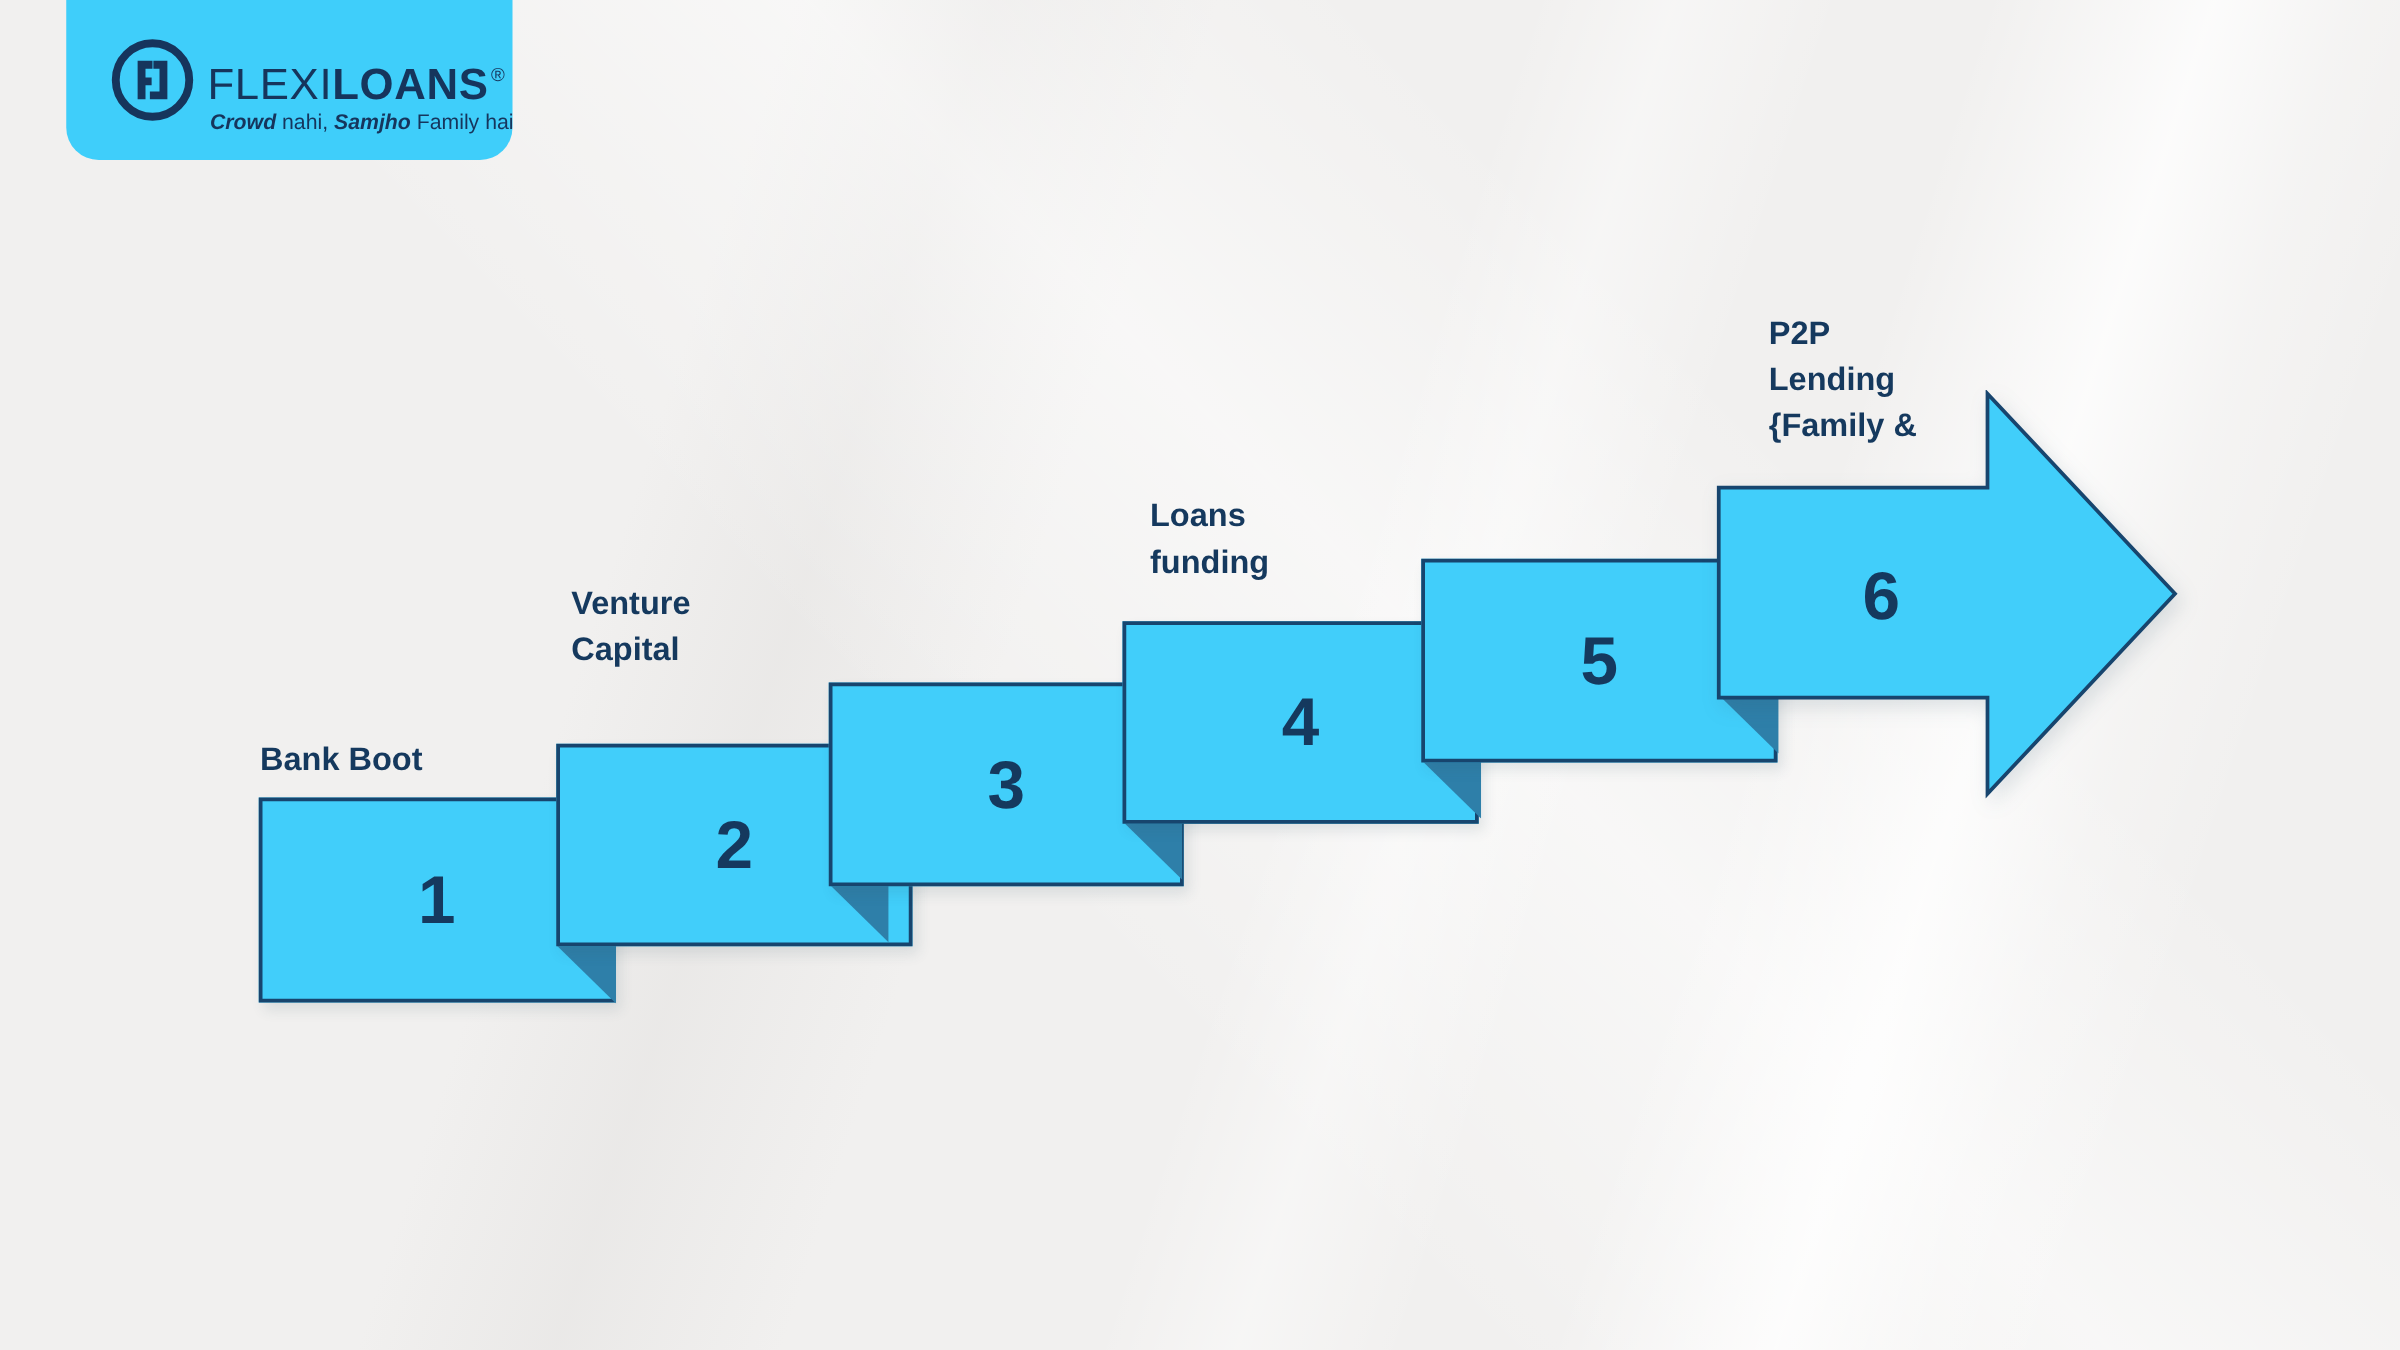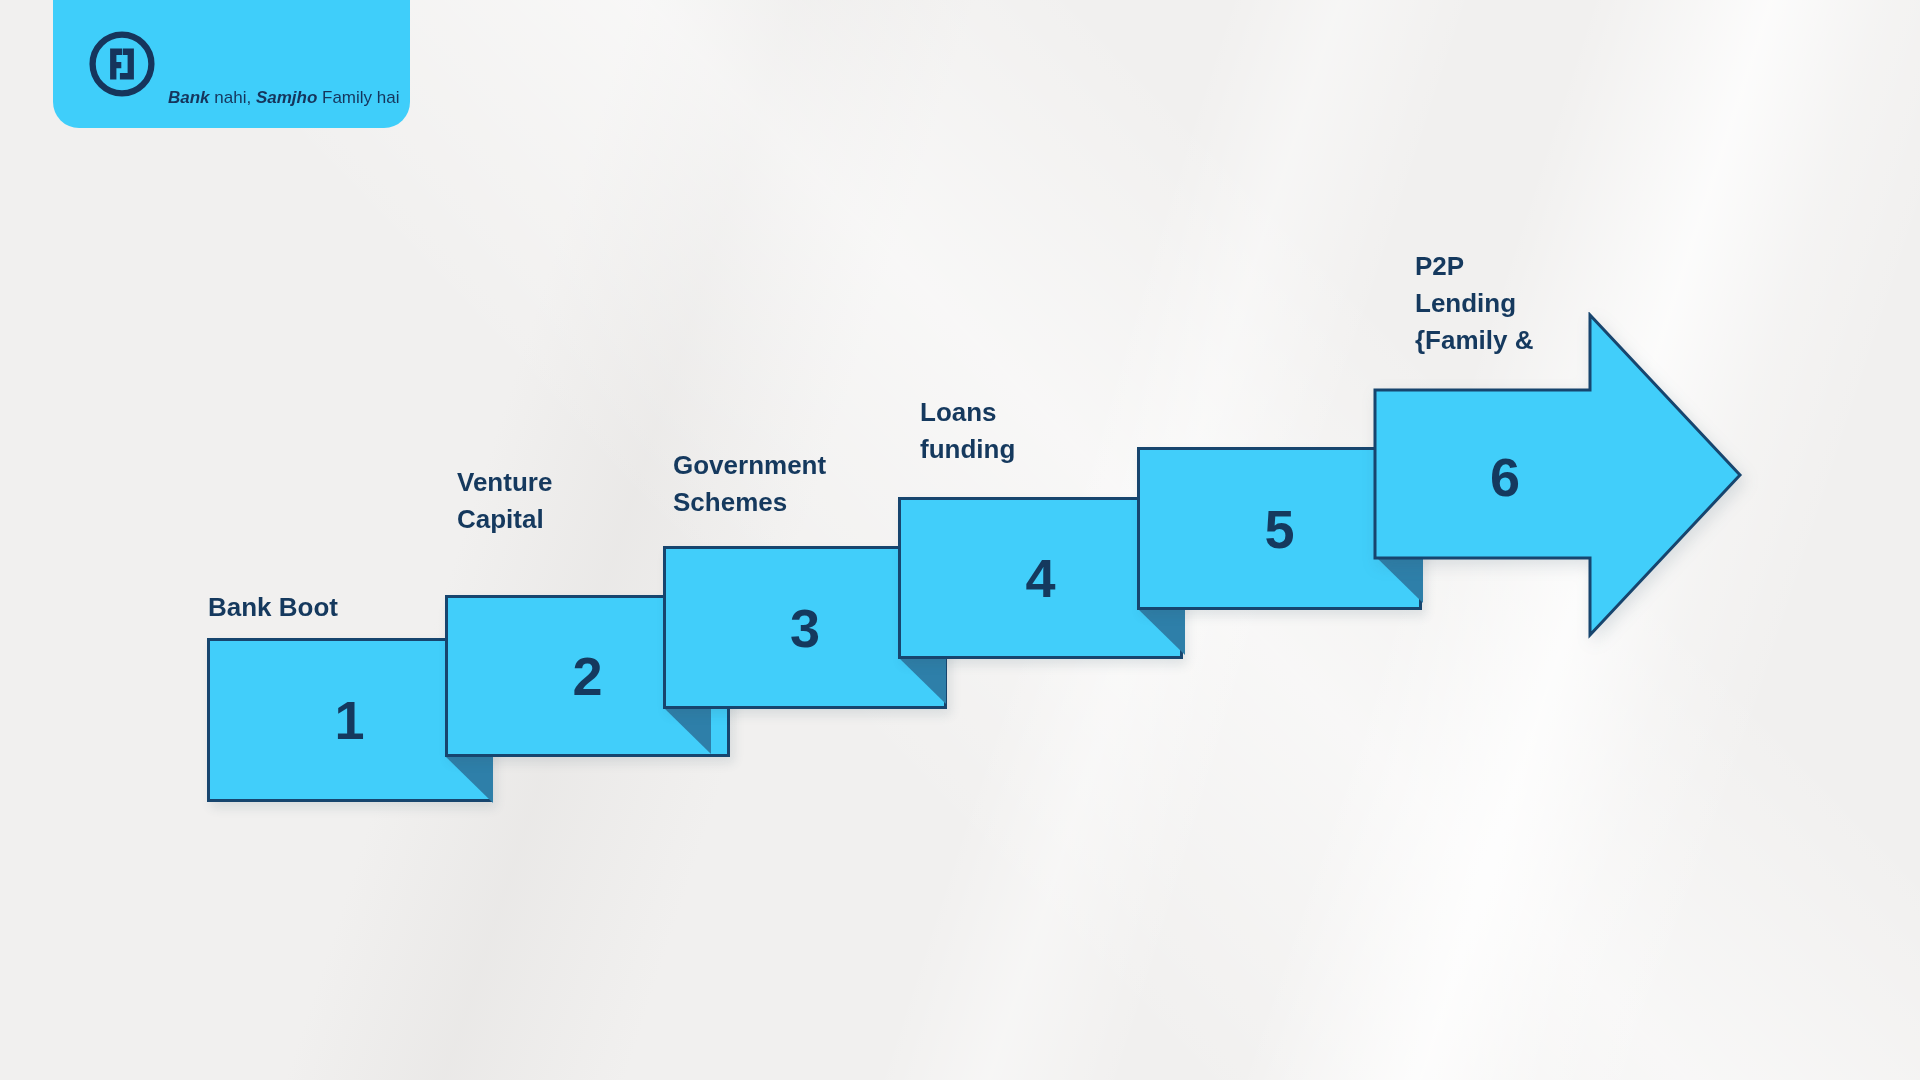--- a/index.html
+++ b/index.html
@@ -81,30 +81,31 @@
 <body>
 
 <div class="canvas">
 
   <div class="logo-card">
     <svg class="monogram" viewBox="0 0 100 100" xmlns="http://www.w3.org/2000/svg">
       <circle cx="50" cy="50" r="42" fill="none" stroke="#16355c" stroke-width="9"></circle>
       <path fill="#16355c" d="M33,28 h17 v9 h-8 v10 h7 v9 h-7 v16 h-9 z"></path>
       <path fill="#16355c" d="M51,28 h16 v44 h-20 v-9 h11 v-26 h-7 z"></path>
     </svg>
+    <div class="wordmark">
+      <span class="flexi">FLEXI</span><span class="loans">LOANS</span><sup>®</sup>
+    </div>
     <div class="tagline">
-      <span class="bi">Bank</span><span> nahi, </span><span class="bi">Samjho</span><span> Family hai</span>
+      <span class="bi">Crowd</span><span> nahi, </span><span class="bi">Samjho</span><span> Family hai</span>
     </div>
   </div>
 
   <div class="step-label lab1">Bank Boot</div>
   <div class="step-label lab2">Venture
 Capital</div>
-  <div class="step-label lab3">Government
-Schemes</div>
   <div class="step-label lab4">Loans
 funding</div>
   <div class="step-label lab6">P2P
 Lending
 {Family &amp;</div>
 
   <div class="box box1">
     <span class="num">1</span>
   </div>
   <div class="fold fold2"></div>

